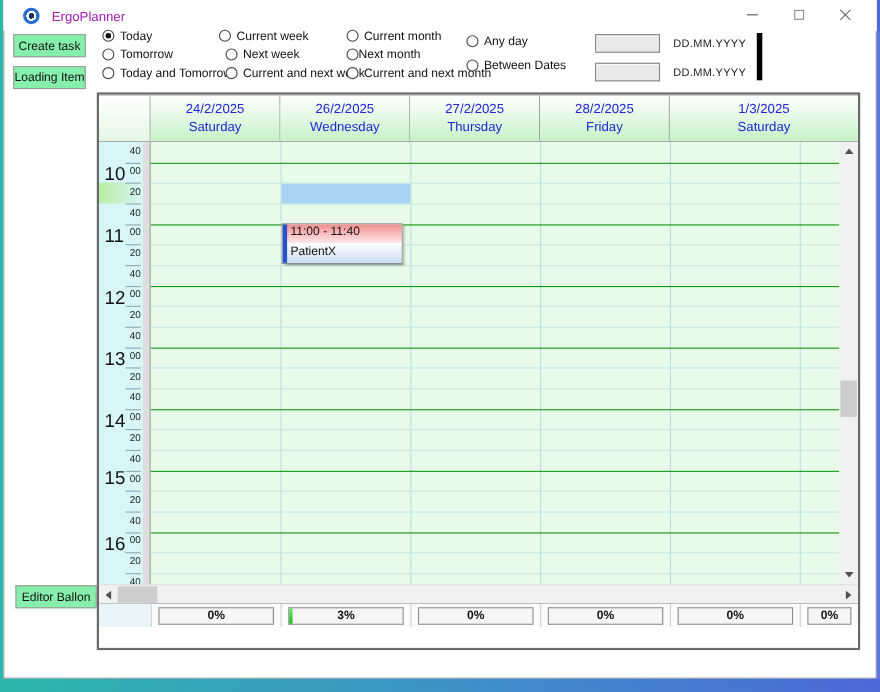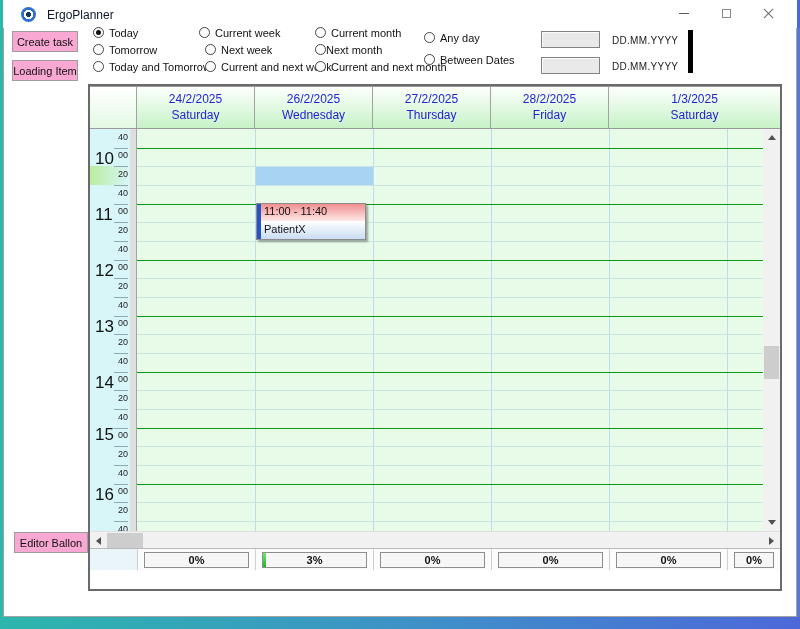--- a/index.html
+++ b/index.html
@@ -7,32 +7,32 @@
   body { font-family:"Liberation Sans", sans-serif; font-size:11px; color:#111;
          background:linear-gradient(90deg,#2cb6ac,#3f8fc9 55%,#4d68d9); }
   #app { position:relative; width:800px; height:629px; }
 
   
   #window { position:absolute; left:3px; top:0; width:794px; height:617px;
             background:#fff; border:1px solid #a3a3a3; border-top:none; }
   #titlebar { position:absolute; left:3px; top:0; width:794px; height:28px; background:#fff; }
   #app-icon { position:absolute; left:18px; top:7px; width:15px; height:15px; border-radius:50%;
               background:radial-gradient(circle at 50% 50%, #16365c 0 2.5px, #ffffff 2.5px 4.5px, #2a6fd2 4.5px 7.5px); }
-  #window-title { position:absolute; left:44px; top:8px; font-size:12px; color:#0f172a; }
+  #window-title { position:absolute; left:44px; top:8px; font-size:12px; color:#a21caf; }
   #win-controls { position:absolute; right:8px; top:0; height:26px; display:flex; }
   .win-btn { width:42px; height:26px; display:flex; align-items:center; justify-content:center; }
   .glyph-min { width:10px; height:1px; background:#5a5a5a; }
   .glyph-max { width:9px; height:9px; border:1px solid #8a8a8a; }
   .glyph-close { position:relative; width:11px; height:11px; }
   .glyph-close::before,.glyph-close::after { content:""; position:absolute; left:-1px; top:5px;
       width:13px; height:1px; background:#6a6a6a; }
   .glyph-close::before { transform:rotate(45deg); }
   .glyph-close::after { transform:rotate(-45deg); }
 
-  .tool-btn { position:absolute; height:21px; background:#f9a8d4; border:1px solid #9c9c9c;
+  .tool-btn { position:absolute; height:21px; background:#86efac; border:1px solid #9c9c9c;
               display:flex; align-items:center; justify-content:center; font-size:11px; color:#111; }
 
   .radio { width:11px; height:11px; border:1px solid #444; border-radius:50%; background:#fff;
            flex:0 0 auto; position:relative; }
   .radio.checked::after { content:""; position:absolute; left:2px; top:2px; width:5px; height:5px;
            border-radius:50%; background:#111; }
   .radio-text { font-size:11px; white-space:nowrap; }
 
   .date-input { position:absolute; left:541px; width:59px; height:17px; background:#e9e9e9;
                 border:1px solid #838383; box-shadow:inset 1px 1px 0 rgba(255,255,255,.8);

